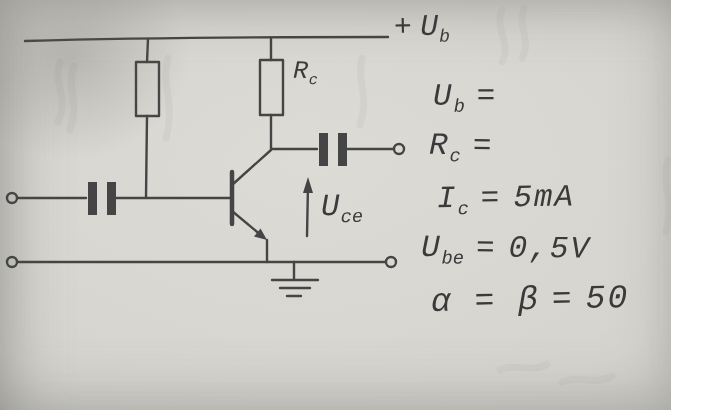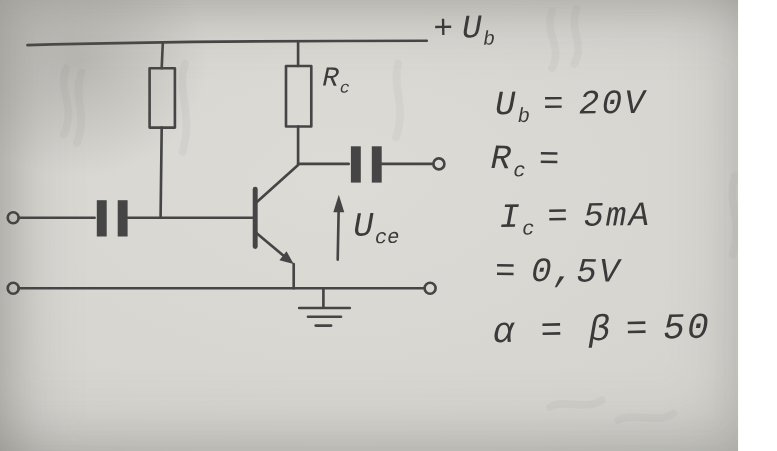--- a/index.html
+++ b/index.html
@@ -41,21 +41,21 @@
     white-space: nowrap;
   }
   .hand sub { font-size: .6em; letter-spacing: 0; }
 
   .supply-label { left: 394px; top: 10px; font-size: 30px; transform: rotate(-1deg); }
   .supply-label .pfx { margin-right: 7px; }
   .rc-label  { left: 293px; top: 57px;  font-size: 25px; transform: rotate(1deg); }
   .uce-label { left: 321px; top: 189px; font-size: 31px; transform: rotate(-1deg); }
 
   .params {
-    position: absolute; left: 438px; top: 78px;
+    position: absolute; left: 421px; top: 78px;
     font-size: 31px; font-style: italic; color: #3a3a3a;
   }
   .param-row {
     height: 51px;
     display: flex; align-items: baseline;
     letter-spacing: 2px;
     white-space: nowrap;
   }
   .param-row sub { font-size: .6em; letter-spacing: 0; }
   .peq { margin: 0 12px; }
@@ -155,35 +155,35 @@
 
   <div class="hand uce-label">
     <span>U</span><sub>ce</sub>
   </div>
 
   <div class="params">
 
     <div class="param-row r0">
       <span class="psym"><span>U</span><sub>b</sub></span>
       <span class="peq">=</span>
-      <span class="pval">20V</span>
     </div>
 
     <div class="param-row r1">
       <span class="psym"><span>R</span><sub>c</sub></span>
       <span class="peq">=</span>
     </div>
 
     <div class="param-row r2">
       <span class="psym"><span>I</span><sub>c</sub></span>
       <span class="peq">=</span>
       <span class="pval">5mA</span>
     </div>
 
     <div class="param-row r3">
+      <span class="psym"><span>U</span><sub>be</sub></span>
       <span class="peq">=</span>
       <span class="pval">0,5V</span>
     </div>
 
     <div class="param-row r4">
       <span class="psym"><span>α = β</span><sub></sub></span>
       <span class="peq">=</span>
       <span class="pval">50</span>
     </div>
 

